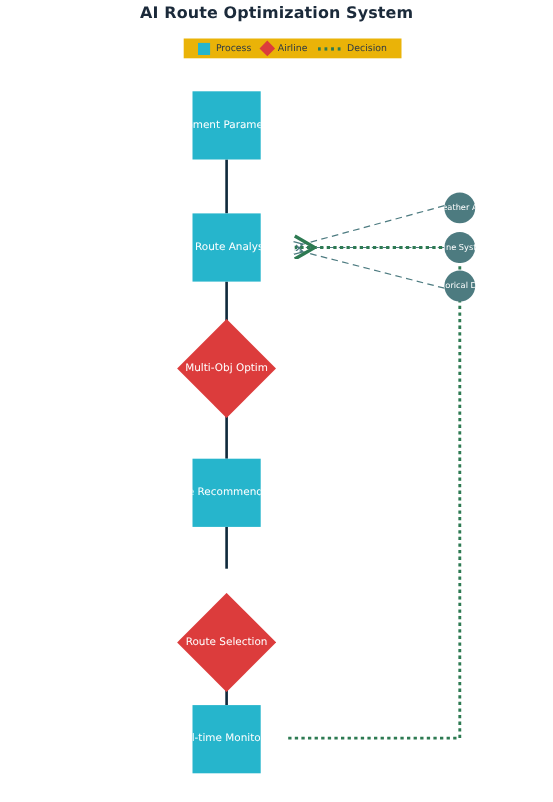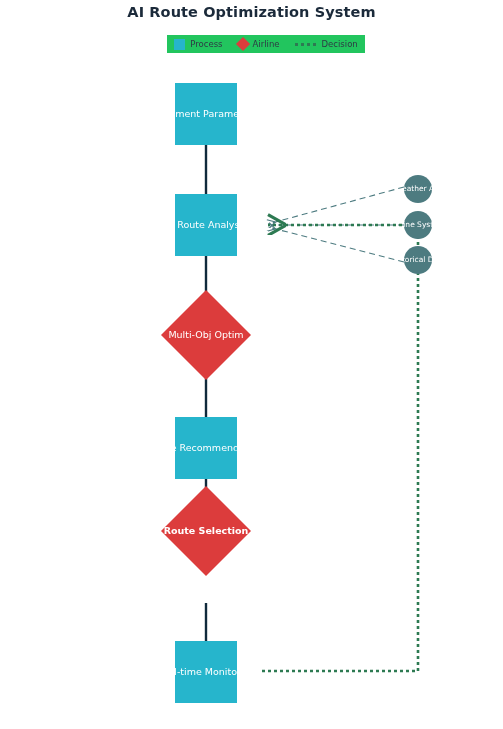--- a/index.html
+++ b/index.html
@@ -33,25 +33,25 @@
     letter-spacing: 0.1px;
   }
 
   
   .legend {
     position: absolute;
     top: 35px;
     left: 167px;
     width: 198px;
     height: 18px;
-    background: #22c55e;
+    background: #eab308;
     display: flex;
     align-items: center;
     justify-content: center;
-    gap: 15px;
+    gap: 9px;
     font-size: 8.5px;
     color: #2e3a44;
   }
   .legend-item {
     display: flex;
     align-items: center;
     gap: 5px;
     white-space: nowrap;
   }
   .swatch-square {
@@ -204,21 +204,21 @@
 
   <div class="node node-decision" style="left:161px; top:290px;">
     <span class="diamond-shape"></span>
     <span class="node-label">Multi-Obj Optim</span>
   </div>
 
   <div class="node node-process" style="left:175px; top:417px;">
     <span class="node-label">Route Recommendation</span>
   </div>
 
-  <div class="node node-decision" style="left:161px; top:486px;font-weight:bold;">
+  <div class="node node-decision" style="left:161px; top:539px;">
     <span class="diamond-shape"></span>
     <span class="node-label">Route Selection</span>
   </div>
 
   <div class="node node-process" style="left:175px; top:641px;">
     <span class="node-label">Real-time Monitoring</span>
   </div>
 
   <div class="node node-source" style="left:404px; top:175px;">
     <span class="node-label">Weather API</span>

